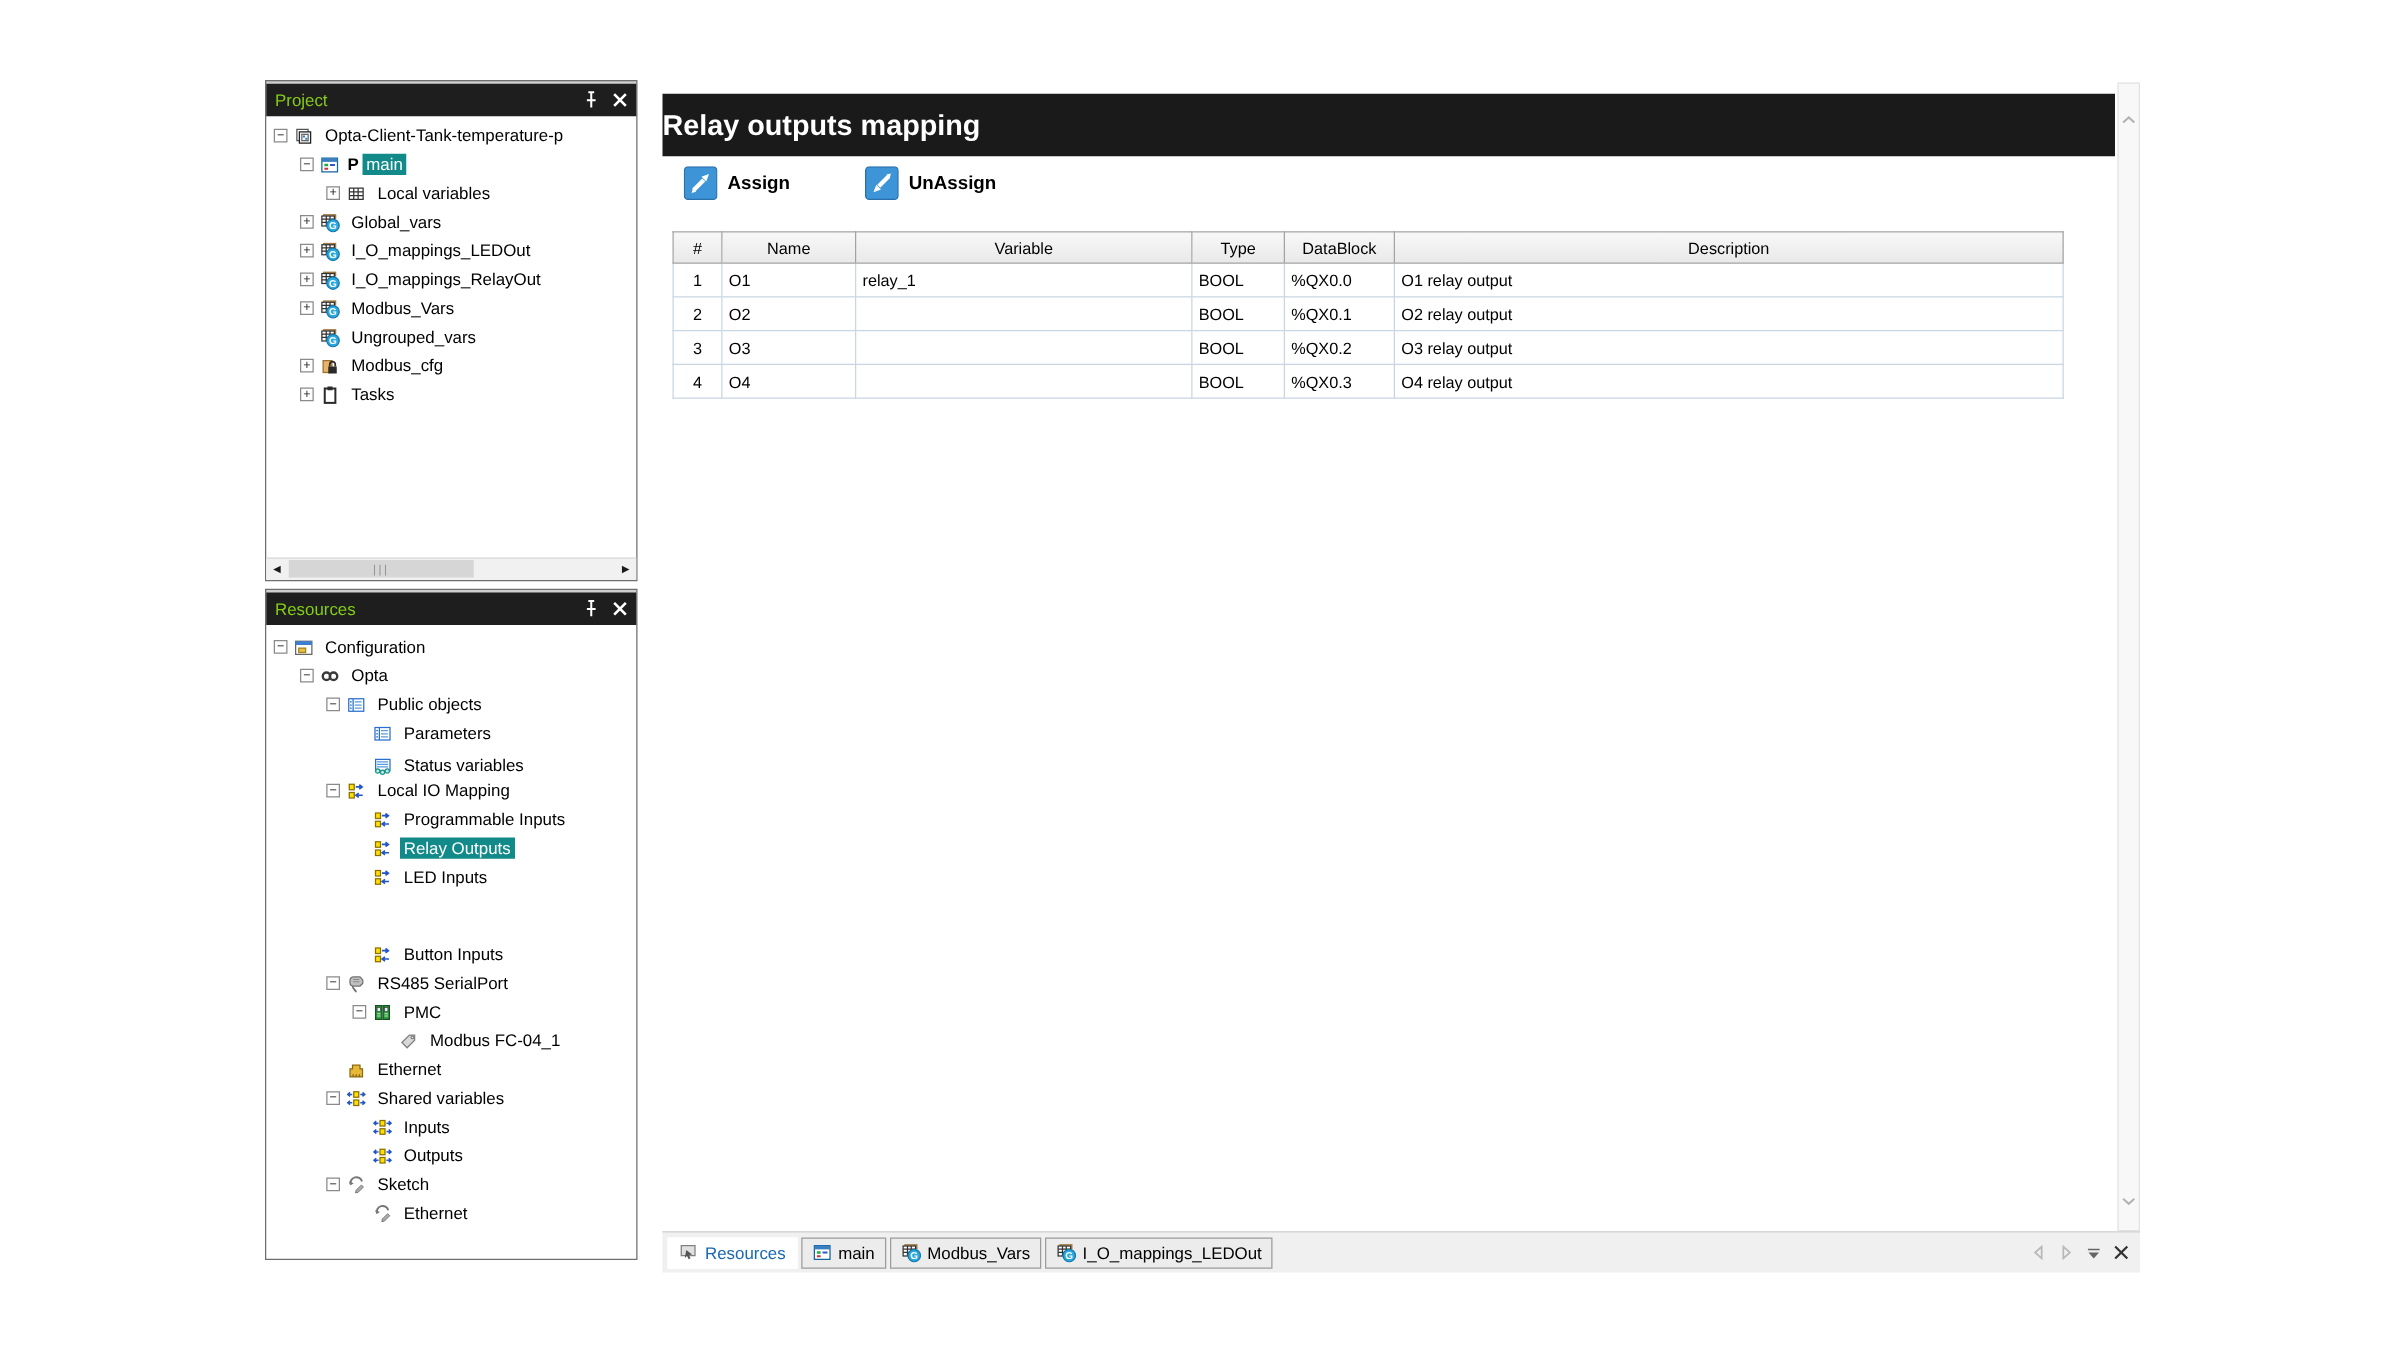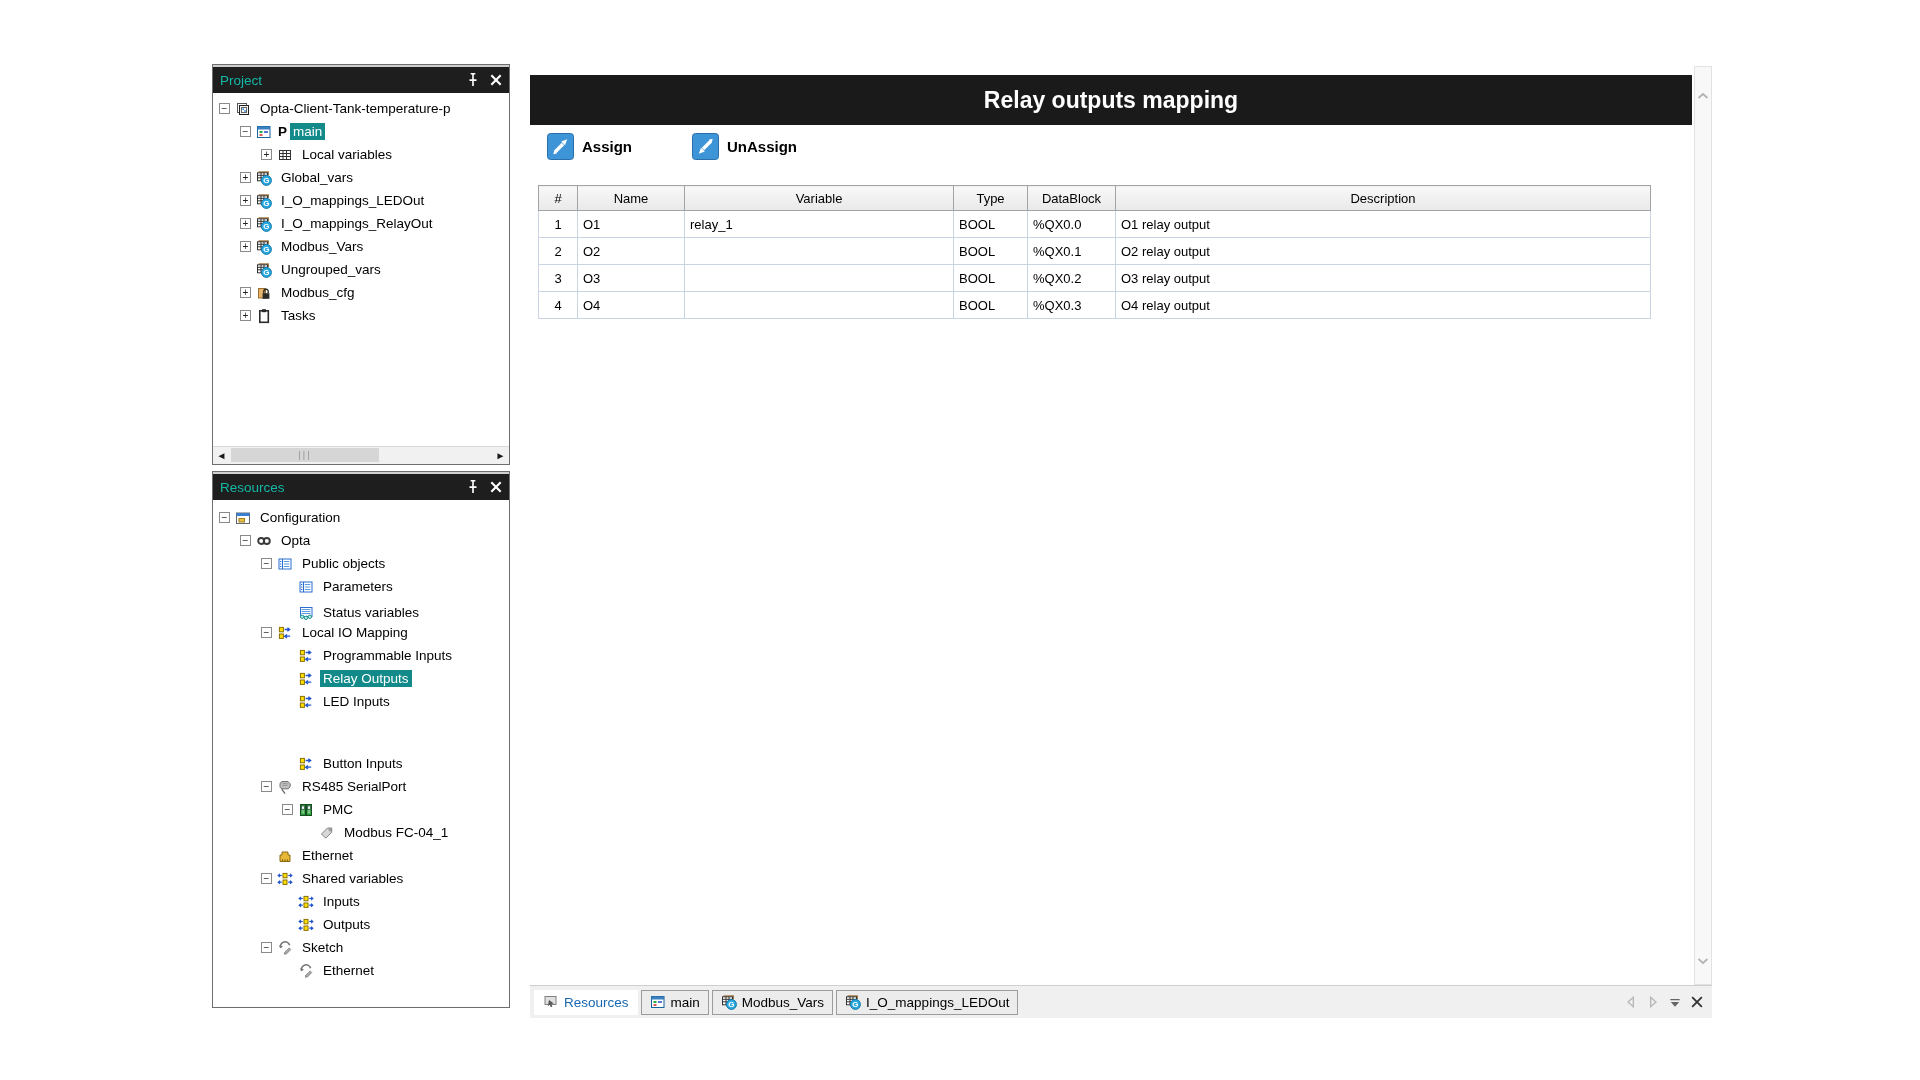--- a/index.html
+++ b/index.html
@@ -1,21 +1,21 @@
 <!DOCTYPE html>
 <html><head>
 <meta charset="utf-8">
 <style>
   html,body{margin:0;padding:0;background:#fff;}
   .screen{position:relative;width:1920px;height:1080px;background:#ffffff;
           font-family:"Liberation Sans", sans-serif;color:#000;overflow:hidden;}
 
   
   .dock{position:absolute;background:#fff;border:1px solid #6e6e6e;box-sizing:border-box;}
-  .dock-header{height:26px;background:#1e1e1e;color:#14b8a6;display:flex;align-items:center;
+  .dock-header{height:26px;background:#1e1e1e;color:#84cc16;display:flex;align-items:center;
                justify-content:space-between;padding:0 6px 0 7px;font-size:13.5px;border-top:2px solid #cfcfcf;}
   .dock-header .hbtns{display:flex;align-items:center;gap:9px;}
   .hbtn{width:14px;height:14px;display:inline-flex;align-items:center;justify-content:center;cursor:default;}
   .tree{position:absolute;left:0;right:0;overflow:hidden;}
   .trow{height:23px;display:flex;align-items:center;font-size:13.5px;white-space:nowrap;overflow:hidden;}
   .exp{flex:0 0 11px;width:11px;height:11px;border:1px solid #8a8a8a;background:#fff;
        font-size:10px;line-height:9px;text-align:center;color:#222;margin-right:5px;box-sizing:border-box;}
   .expspacer{flex:0 0 16px;}
   .ticon{flex:0 0 17px;height:16px;margin-right:5px;}
   .ticon svg{width:16px;height:16px;display:block;}
@@ -26,21 +26,21 @@
   
   .hscroll{position:absolute;left:0;right:0;bottom:0;height:17px;background:#f1f1f1;border-top:1px solid #d9d9d9;}
   .hs-arrow{position:absolute;top:0;width:17px;height:16px;display:flex;align-items:center;justify-content:center;
             font-size:10px;color:#1a1a1a;}
   .hs-left{left:0;} .hs-right{right:0;}
   .hs-thumb{position:absolute;left:18px;top:1px;width:148px;height:14px;background:#d6d6d6;
             display:flex;align-items:center;justify-content:center;color:#8f8f8f;font-size:9px;letter-spacing:2px;}
 
   
   .main-title{position:absolute;left:530px;top:75px;width:1162px;height:50px;background:#1a1a1a;
-              color:#fff;font-size:23px;font-weight:bold;text-align:center;line-height:50px;box-sizing:border-box;}
+              color:#fff;font-size:23px;font-weight:bold;line-height:50px;box-sizing:border-box;}
   .toolbar{position:absolute;left:547px;top:131px;height:30px;display:flex;align-items:center;gap:60px;}
   .tool-btn{display:flex;align-items:center;gap:8px;cursor:default;}
   .tool-btn .ic27 svg{width:27px;height:27px;display:block;}
   .tool-btn .tb-label{font-size:15px;font-weight:bold;}
 
   table.map{position:absolute;left:538px;top:185px;border-collapse:collapse;table-layout:fixed;}
   table.map th{height:24px;background:linear-gradient(#f8f8f8,#e9e9e9);border:1px solid #a3a3a3;
                font-size:13px;font-weight:normal;text-align:center;padding:0 4px;overflow:hidden;}
   table.map td{height:26px;background:#fff;border:1px solid #c9d5e3;font-size:13px;padding:0 5px;
                white-space:nowrap;overflow:hidden;}

